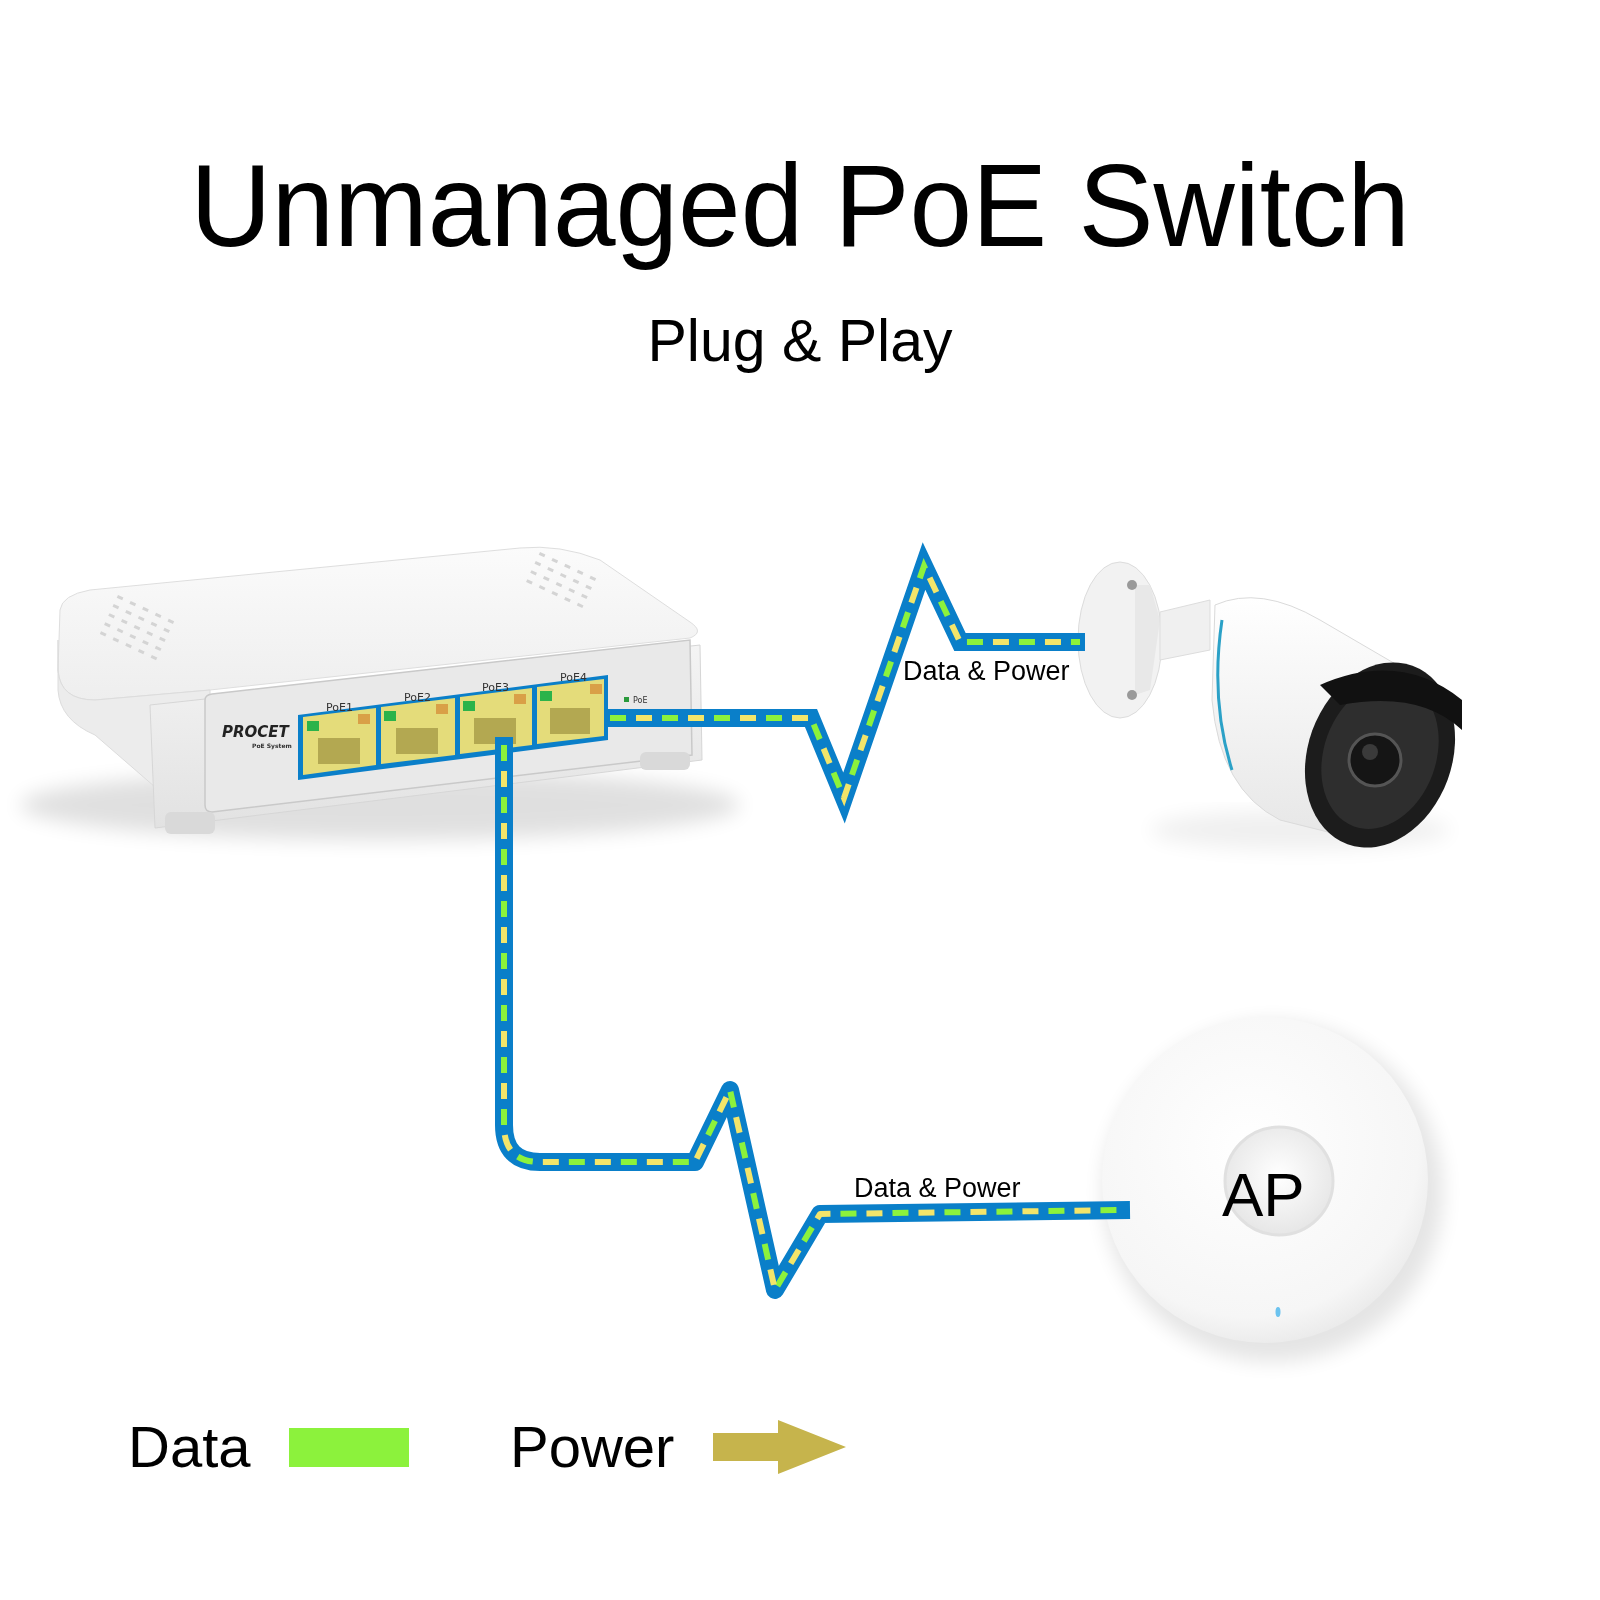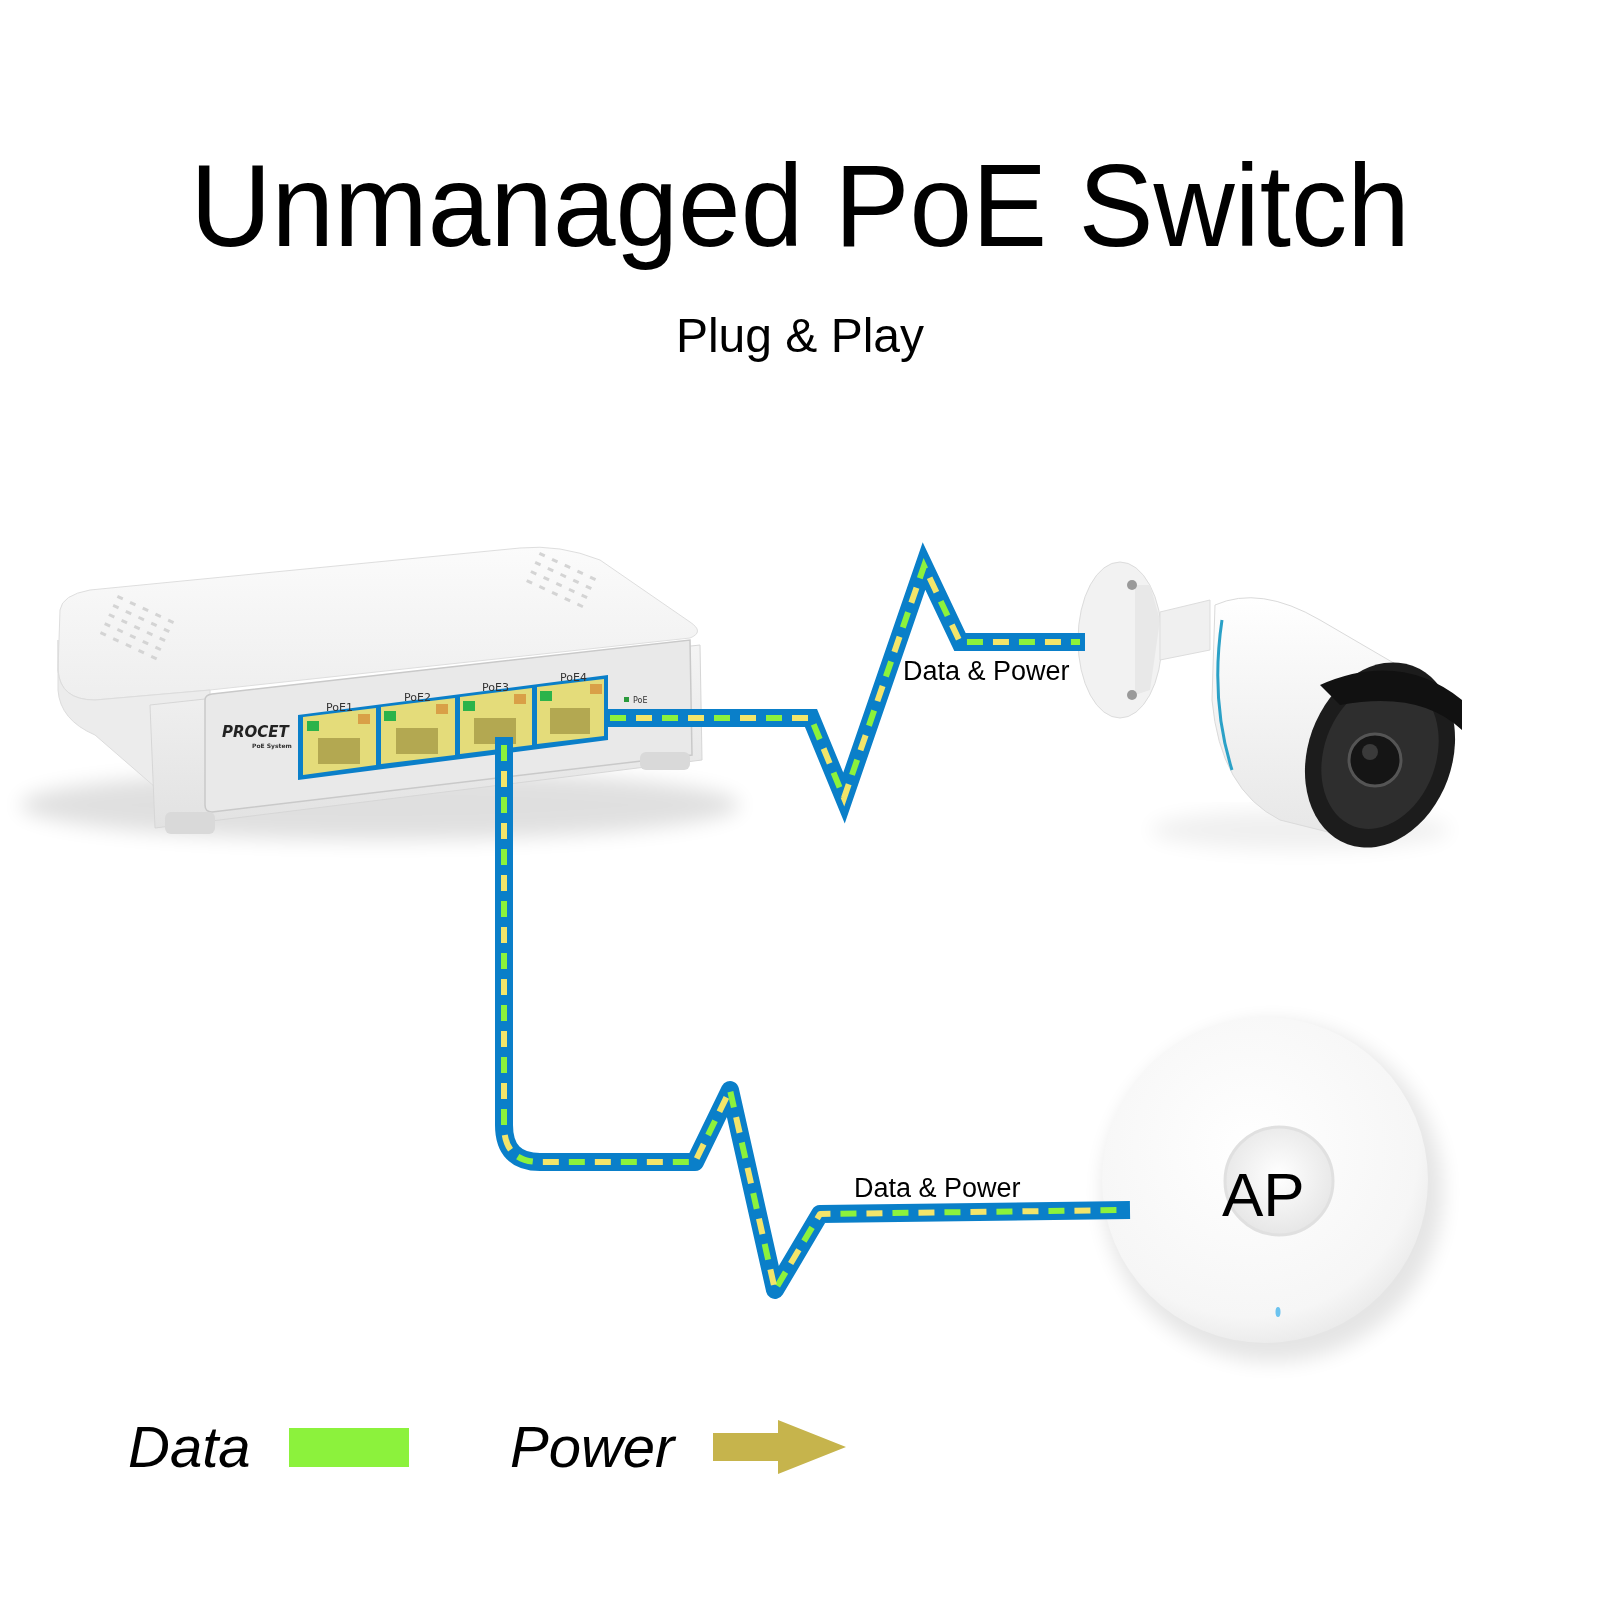--- a/index.html
+++ b/index.html
@@ -7,30 +7,30 @@
     width: 1600px; height: 1600px; position: relative; overflow: hidden;
     background: #ffffff; font-family: "Liberation Sans", sans-serif; color: #000;
   }
   .title {
     position: absolute; left: 0; width: 1600px; top: 148px; text-align: center;
     font-size: 116px; font-weight: normal; letter-spacing: 0px; line-height: 1;
     transform: scaleX(0.97);
   }
   .subtitle {
     position: absolute; left: 0; width: 1600px; top: 312px; text-align: center;
-    font-size: 48px; line-height: 1;
+    font-size: 59px; line-height: 1;
   }
   svg.stage { position: absolute; left: 0; top: 0; }
   .label {
     position: absolute; font-size: 27px; line-height: 1; white-space: nowrap;
   }
   .ap-label {
     position: absolute; font-size: 62px; line-height: 1; left: 1222px; top: 1164px;
   }
-  .legend-text { position: absolute; font-size: 58px; line-height: 1; font-style: italic; }
+  .legend-text { position: absolute; font-size: 58px; line-height: 1; }
   .port-label { font-family: "DejaVu Sans", sans-serif; font-size: 11px; fill: #333; }
 </style>
 </head>
 <body>
 
 <div class="title">Unmanaged PoE Switch</div>
 <div class="subtitle">Plug &amp; Play</div>
 
 <svg class="stage" width="1600" height="1600" viewBox="0 0 1600 1600">
   <defs>

